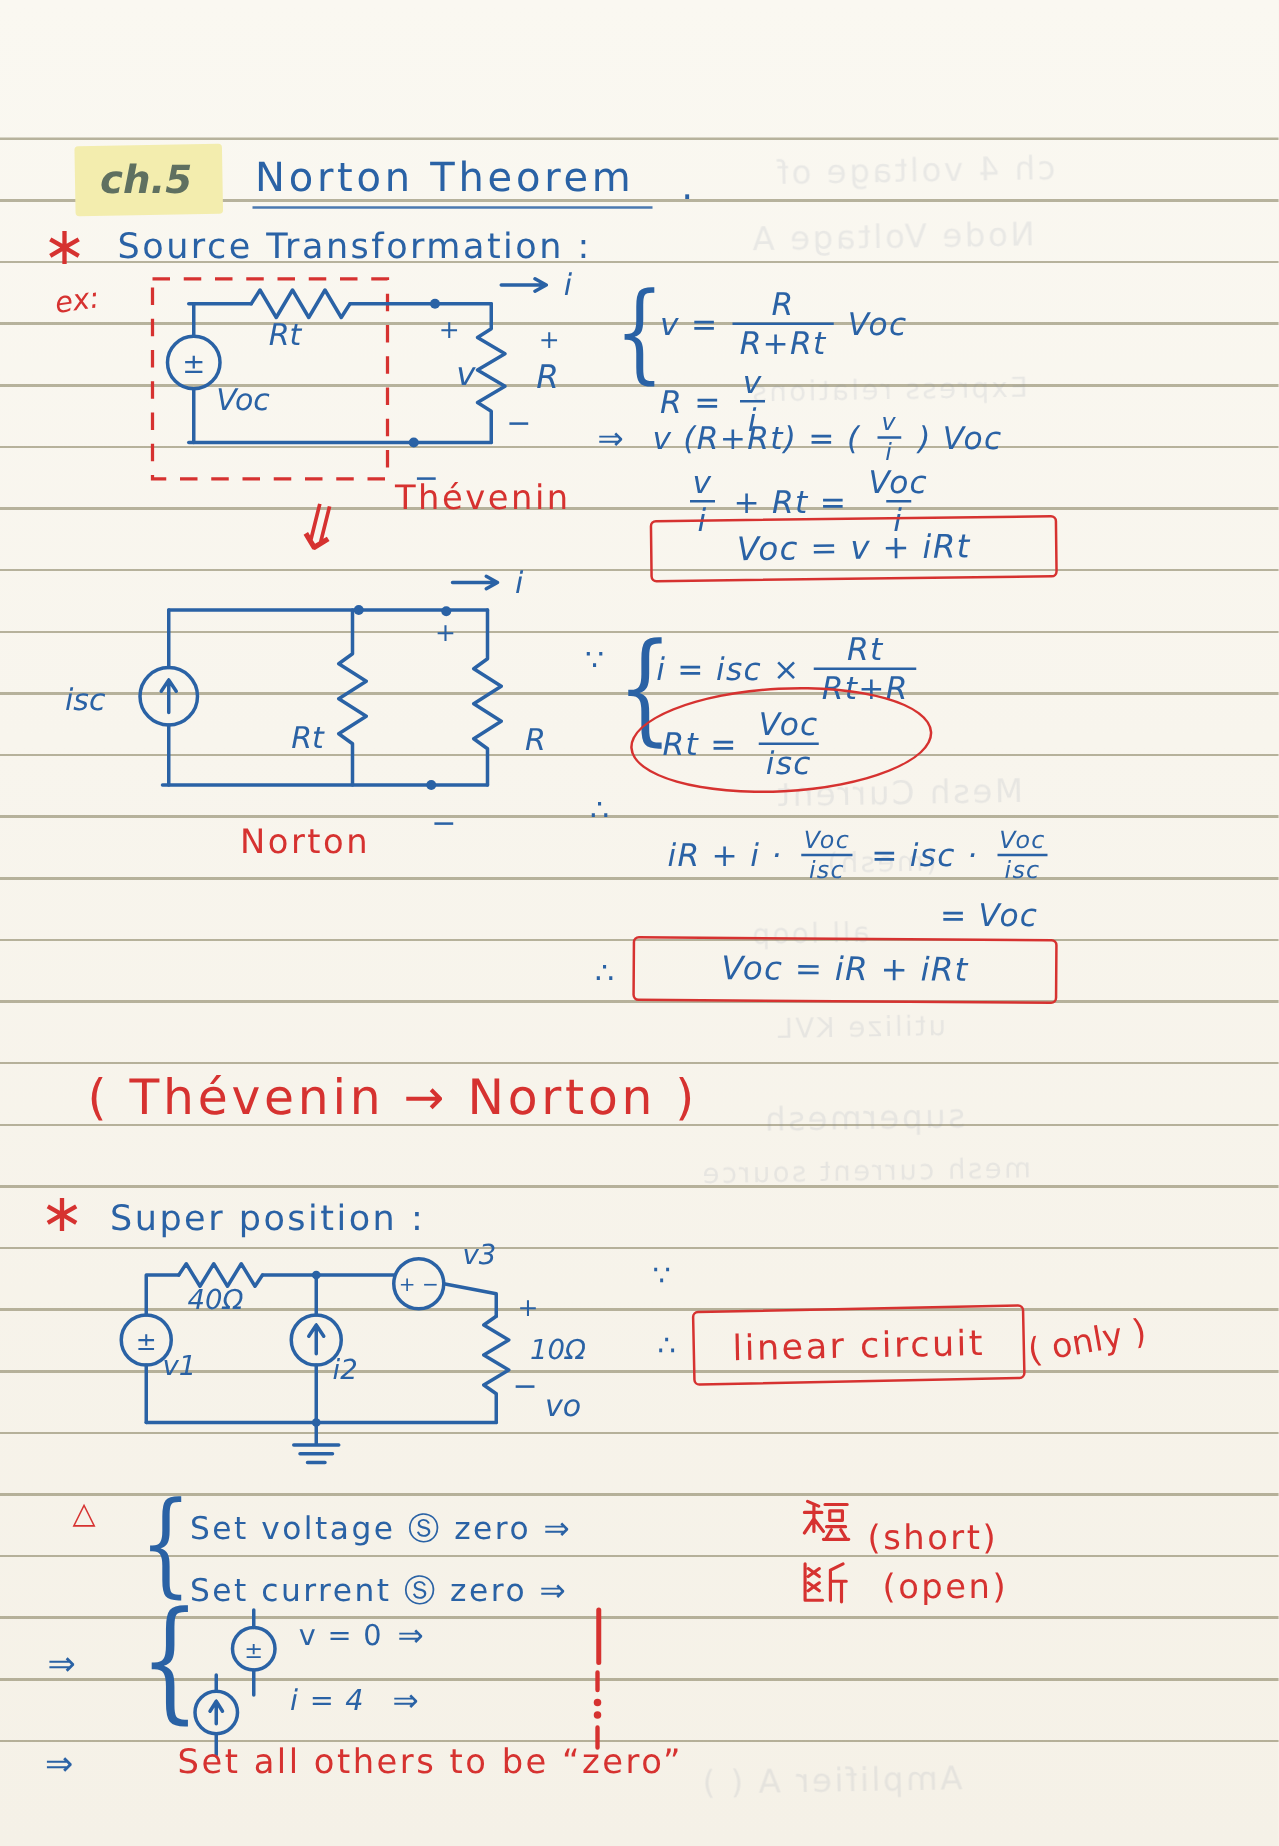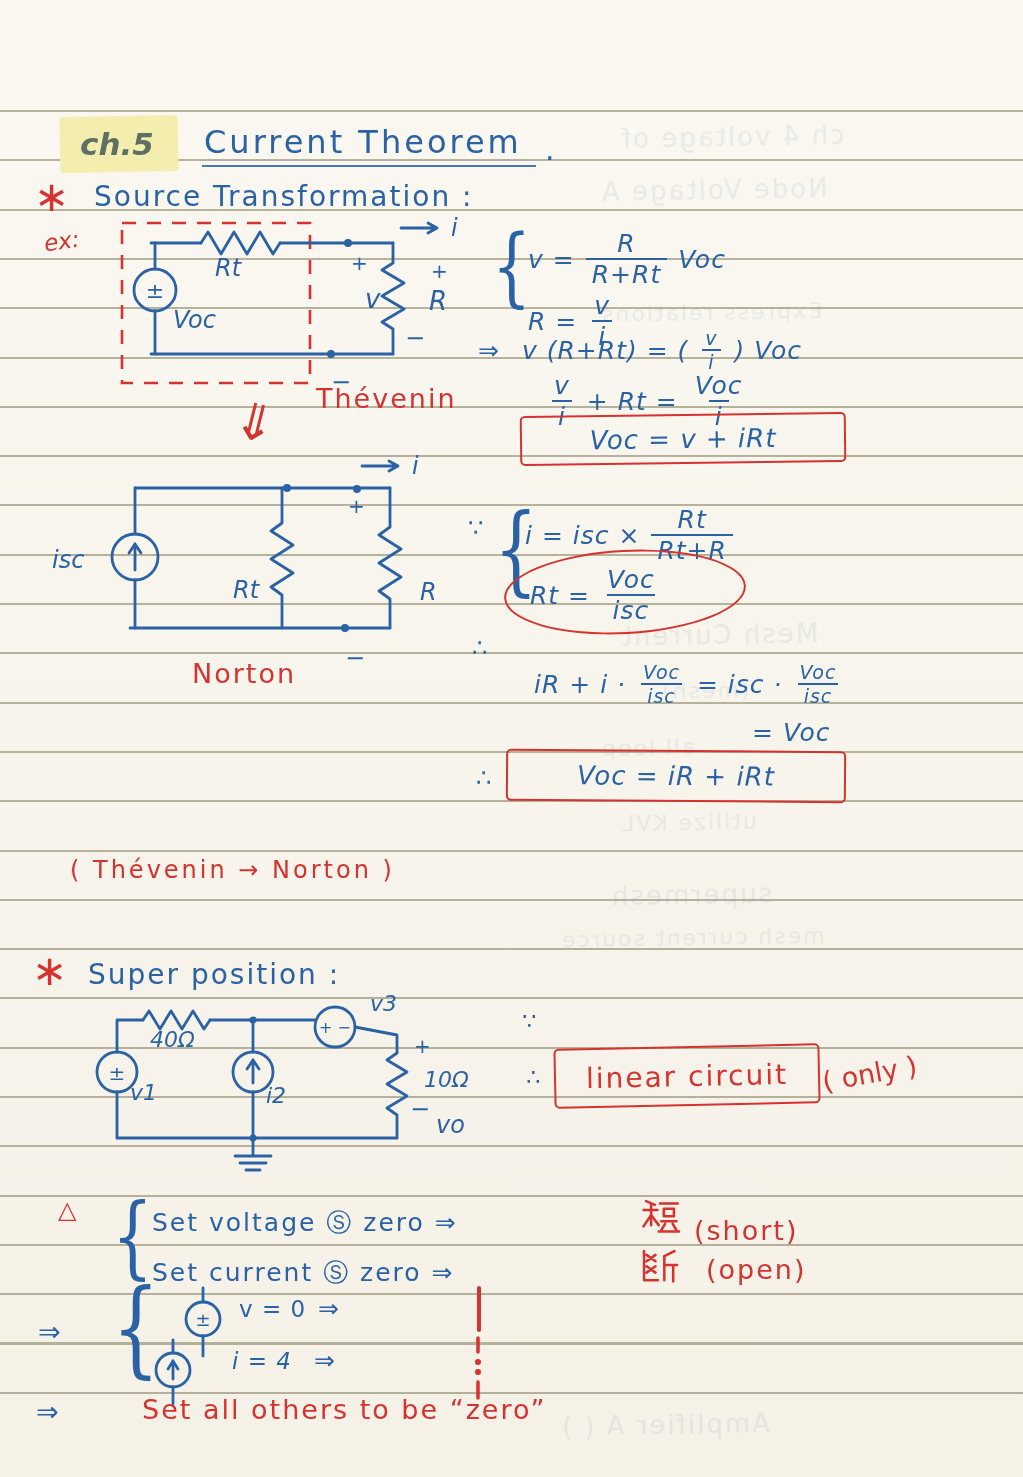--- a/index.html
+++ b/index.html
@@ -55,21 +55,21 @@
   <span class="ghost" style="left:620px;top:620px">Mesh  Current</span>
   <span class="ghost" style="left:660px;top:678px;font-size:22px">(mesh)</span>
   <span class="ghost" style="left:600px;top:735px;font-size:22px">all  loop</span>
   <span class="ghost" style="left:620px;top:810px;font-size:22px">utilize  KVL</span>
   <span class="ghost" style="left:610px;top:880px">supermesh</span>
   <span class="ghost" style="left:560px;top:925px;font-size:22px">mesh  current  source</span>
   <span class="ghost" style="left:560px;top:1410px">Amplifier   A  ( )</span>
 
   <div class="hl" style="left:60px;top:116px;width:118px;height:56px"></div>
   <span class="abs green" style="left:80px;top:126px;font-size:31px;font-style:italic;font-weight:bold">ch.5</span>
-  <span class="abs hw" style="left:202px;top:123px;font-size:32px;letter-spacing:3px;border-bottom:2.5px solid rgba(42,98,165,.85);padding:0 14px 4px 2px">Current  Theorem</span>
+  <span class="abs hw" style="left:202px;top:123px;font-size:32px;letter-spacing:3px;border-bottom:2.5px solid rgba(42,98,165,.85);padding:0 14px 4px 2px">Norton  Theorem</span>
   <span class="abs hw" style="left:545px;top:132px;font-size:30px">.</span>
 
   <span class="abs red" style="left:34px;top:172px;font-size:42px">∗</span>
   <span class="abs hw" style="left:94px;top:180px;font-size:28px;letter-spacing:2px">Source   Transformation :</span>
   <span class="abs red" style="left:44px;top:228px;font-size:23px;font-style:italic;transform:rotate(-8deg)">ex:</span>
 
   <svg class="abs" style="left:103px;top:218px" width="380" height="195" viewBox="0 0 380 195">
     <rect class="reddash" x="19" y="5" width="188" height="160"></rect>
     <path class="wire" d="M48,25 H98"></path>
     <path class="wire" d="M98,25 l7,-11 l13,22 l13,-22 l13,22 l13,-22 l13,22 l7,-11"></path>
@@ -187,21 +187,21 @@
       </span>
   </div>
   <div class="eq" style="left:752px;top:718px">
     <span>=  Voc</span>
   </div>
   <span class="abs hw" style="left:476px;top:764px;font-size:24px">∴</span>
   <div class="redbox" style="left:506px;top:750px;width:336px;height:48px;transform:rotate(.4deg)">
     <span class="hw" style="font-size:26px;font-style:italic">Voc =  iR  +  iRt</span>
   </div>
 
-  <span class="abs red" style="left:70px;top:856px;font-size:24px;letter-spacing:3px">( Thévenin     →     Norton )</span>
+  <span class="abs red" style="left:70px;top:856px;font-size:39px;letter-spacing:3px">( Thévenin     →     Norton )</span>
 
   <span class="abs red" style="left:32px;top:946px;font-size:42px">∗</span>
   <span class="abs hw" style="left:88px;top:958px;font-size:28px;letter-spacing:2px">Super position :</span>
 
   <svg class="abs" style="left:88px;top:995px" width="430" height="195" viewBox="0 0 430 195">
     <path class="wire" d="M29,57 V25 H55"></path>
     <path class="wire" d="M55,25 l6,-9 l11,18 l11,-18 l11,18 l11,-18 l11,18 l6,-9"></path>
     <path class="wire" d="M122,25 H227"></path>
     <circle class="wire" cx="29" cy="77" r="20"></circle>
     <text class="lbl" x="29" y="85" font-size="20" text-anchor="middle">±</text>

